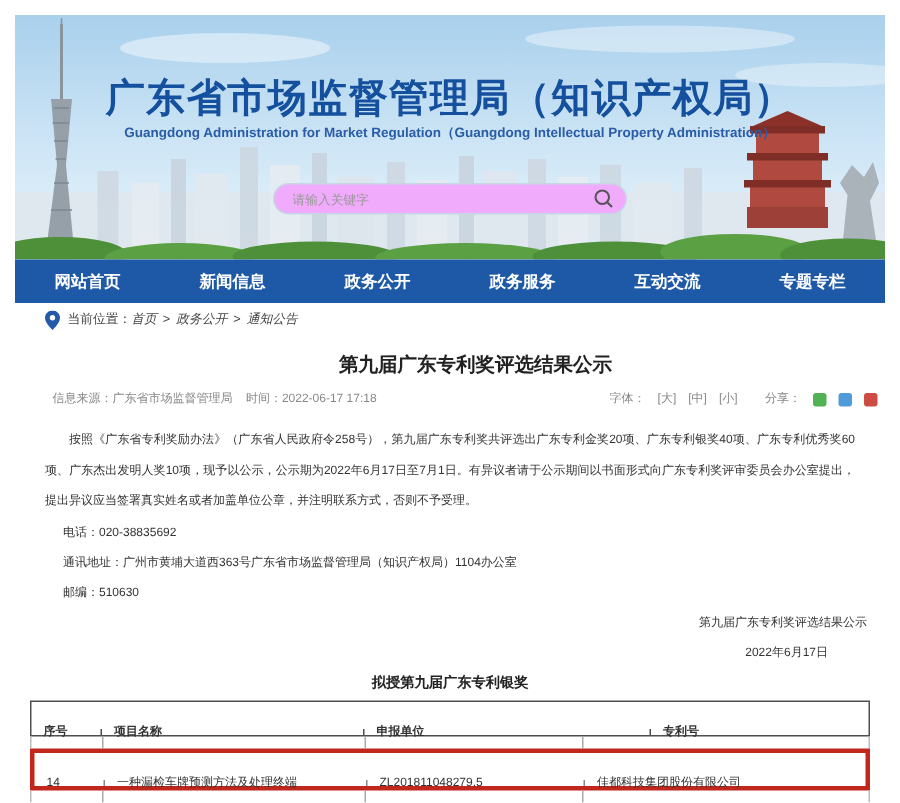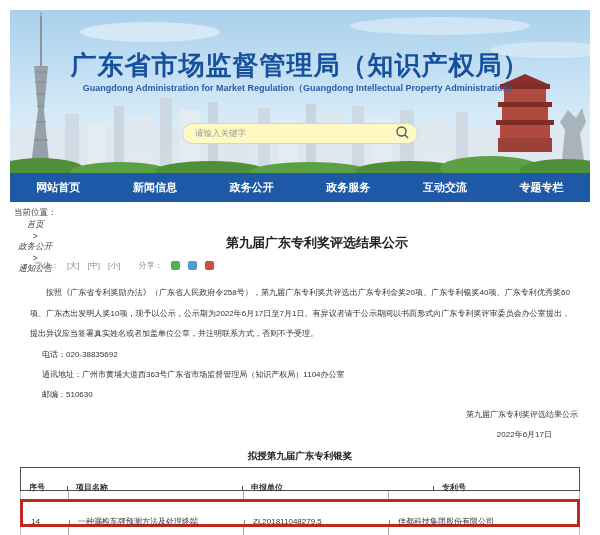--- a/index.html
+++ b/index.html
@@ -9,42 +9,42 @@
 
   
   .banner { position:absolute; left:10px; top:10px; width:580px; height:163px; overflow:hidden; }
   .banner svg.bg { position:absolute; left:0; top:0; }
   .site-title { position:absolute; left:0; top:38px; width:100%; text-align:center;
                 font-size:26px; font-weight:bold; color:var(--title_blue,#15509e); letter-spacing:1px; }
   .site-subtitle { position:absolute; left:0; top:72px; width:100%; text-align:center;
                    font-size:9px; font-weight:bold; color:#2a5ca8; }
   .search-wrap { position:absolute; left:172px; top:112px; width:236px; height:21px; }
   .search-wrap input { width:100%; height:100%; border:1px solid #c5d6e4; border-radius:11px;
-                       background:#fef9c3; font-size:8.5px; padding:0 28px 0 12px; color:#555; outline:none; }
+                       background:#f0abfc; font-size:8.5px; padding:0 28px 0 12px; color:#555; outline:none; }
   .search-wrap input::placeholder { color:#999; }
   .search-ico { position:absolute; right:8px; top:3px; width:15px; height:15px; cursor:pointer; }
 
   
   .navbar { position:absolute; left:10px; top:173px; width:580px; height:29px;
             background:var(--nav_blue,#1d59a6); display:flex; align-items:center; justify-content:space-around; }
   .navbar span { color:#fff; font-size:11px; font-weight:bold; cursor:pointer; }
 
   
-  .breadcrumb { position:absolute; left:14px; top:207px; height:16px; display:flex; align-items:center;
-                font-size:8.5px; color:#444;flex-direction:column; }
+  .breadcrumb { position:absolute; left:30px; top:207px; height:16px; display:flex; align-items:flex-start;
+                font-size:8.5px; color:#444; }
   .breadcrumb .pin { margin-right:5px; }
   .breadcrumb a { color:#444; text-decoration:none; cursor:pointer;font-style:italic; }
   .breadcrumb .sep { margin:0 4px; color:#444; }
 
   
   .article { position:absolute; left:0; top:228px; width:600px; }
   .article h1 { text-align:center; font-size:13px; font-weight:bold; color:#222; margin-top:6px; line-height:18px;margin-left:34px; }
   .meta { display:flex; justify-content:space-between; align-items:center;
           padding:0 15px 0 35px; margin-top:8px; font-size:8px; color:#888; }
-  .meta .right { display:flex; align-items:center; gap:8px; }
+  .meta .right { display:flex; align-items:flex-end; gap:8px; }
   .meta .fsz { cursor:pointer; color:#888; }
   .share-ic { display:inline-block; width:9px; height:9px; border-radius:2px; cursor:pointer; }
   .share-ic.g { background:var(--share_green,#52b152); }
   .share-ic.b { background:var(--share_blue,#4f9bd9); }
   .share-ic.r { background:var(--share_red,#cc4c44); }
   .body-text { margin:12px 30px 0; font-size:8px; line-height:20.5px; color:#333;
                text-indent:2em; text-align:justify; }
   .contact { margin:0 30px; padding-left:12px; font-size:8px; line-height:20px; color:#333; }
   .sig { font-size:8px; line-height:20px; color:#333; text-align:right; }
   .sig.office { padding-right:22px; }
@@ -166,20 +166,25 @@
     <span class="sep">&gt;</span>
     <a>政务公开</a>
     <span class="sep">&gt;</span>
     <a>通知公告</a>
   </div>
 
   <div class="article">
     <h1>第九届广东专利奖评选结果公示</h1>
 
     <div class="meta">
+      <div class="left">
+        <span>信息来源：广东省市场监督管理局</span>
+        <span>&nbsp;&nbsp;</span>
+        <span>时间：2022-06-17 17:18</span>
+      </div>
       <div class="right">
         <span>字体：</span>
         <span class="fsz">[大]</span>
         <span class="fsz">[中]</span>
         <span class="fsz">[小]</span>
         <span>&nbsp;</span>
         <span>分享：</span>
         <span class="share-ic g"></span>
         <span class="share-ic b"></span>
         <span class="share-ic r"></span>

